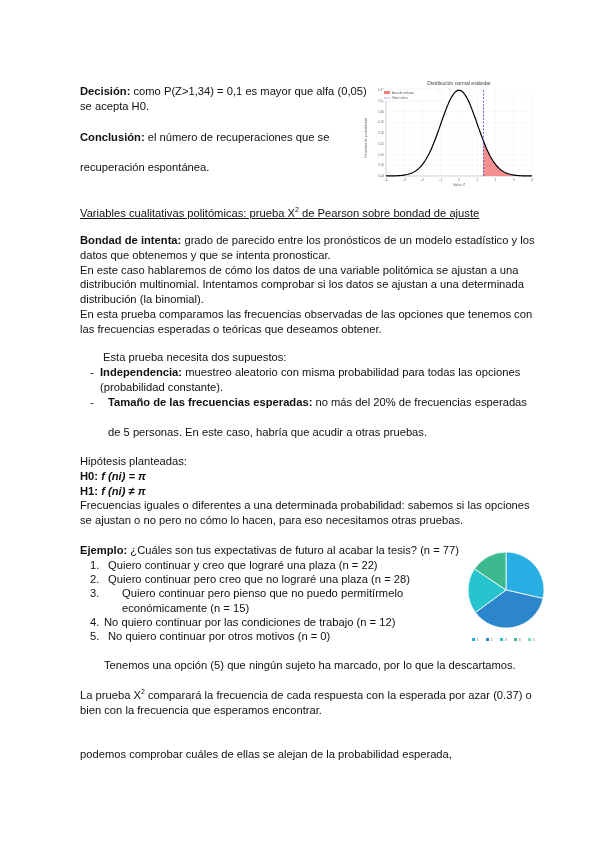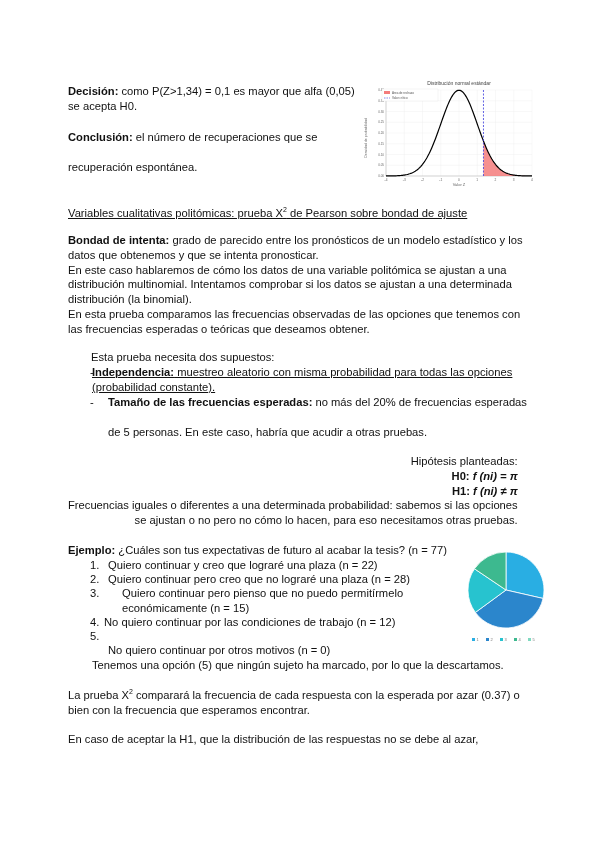--- a/index.html
+++ b/index.html
@@ -1,18 +1,18 @@
 <!DOCTYPE html>
 <html><head>
 <meta charset="utf-8">
 <style>
   html, body { margin: 0; padding: 0; background: #ffffff; }
   body { width: 600px; height: 848px; position: relative; overflow: hidden;
          font-family: "Liberation Sans", sans-serif; color: #111; font-size: 11.2px; }
-  .p { position: absolute; left: 68px; line-height: 14.8px; }
+  .p { position: absolute; left: 80px; line-height: 14.8px; }
   b { font-weight: bold; }
   .title { text-decoration: underline; }
   .li { position: absolute; line-height: 14.8px; }
   .num { position: absolute; left: 90px; }
   sup { font-size: 7px; vertical-align: top; line-height: 8px; }
   .chart-box { position: absolute; left: 364px; top: 78px; width: 174px; height: 110px; }
   .pie-box { position: absolute; left: 460px; top: 550px; width: 90px; height: 96px; }
   svg text { font-family: "Liberation Sans", sans-serif; }
 </style>
 </head>
@@ -99,32 +99,32 @@
   <span>datos que obtenemos y que se intenta pronosticar.</span><br>
   <span>En este caso hablaremos de cómo los datos de una variable politómica se ajustan a una</span><br>
   <span>distribución multinomial. Intentamos comprobar si los datos se ajustan a una determinada</span><br>
   <span>distribución (la binomial).</span><br>
   <span>En esta prueba comparamos las frecuencias observadas de las opciones que tenemos con</span><br>
   <span>las frecuencias esperadas o teóricas que deseamos obtener.</span>
 </div>
 
 <div class="p" style="top:350px;padding-left:23px;">Esta prueba necesita dos supuestos:</div>
 <div class="li" style="top:365px; left:90px;">-</div>
-<div class="li" style="top:365px; left:92px;text-decoration:underline;">
+<div class="li" style="top:365px; left:100px;">
   <b>Independencia:</b><span> muestreo aleatorio con misma probabilidad para todas las opciones</span><br>
   <span>(probabilidad constante).</span>
 </div>
 <div class="li" style="top:395px; left:90px;">-</div>
 <div class="li" style="top:395px; left:108px;">
   <b>Tamaño de las frecuencias esperadas:</b><span> no más del 20% de frecuencias esperadas</span><br>
   <br>
   <span>de 5 personas. En este caso, habría que acudir a otras pruebas.</span>
 </div>
 
-<div class="p" style="top:454px;text-align:right;">
+<div class="p" style="top:454px;">
   <span>Hipótesis planteadas:</span><br>
   <b>H0: </b><b><i>f (ni) = π</i></b><br>
   <b>H1: </b><b><i>f (ni) ≠ π</i></b><br>
   <span>Frecuencias iguales o diferentes a una determinada probabilidad: sabemos si las opciones</span><br>
   <span>se ajustan o no pero no cómo lo hacen, para eso necesitamos otras pruebas.</span>
 </div>
 
 <div class="p" style="top:543px;">
   <b>Ejemplo:</b><span> ¿Cuáles son tus expectativas de futuro al acabar la tesis? (n = 77)</span>
 </div>
@@ -133,21 +133,21 @@
 <div class="li num" style="top:572px;">2.</div>
 <div class="li" style="top:572px; left:108px;">Quiero continuar pero creo que no lograré una plaza (n = 28)</div>
 <div class="li num" style="top:586px;">3.</div>
 <div class="li" style="top:586px; left:122px;">
   <span>Quiero continuar pero pienso que no puedo permitírmelo</span><br>
   <span>económicamente (n = 15)</span>
 </div>
 <div class="li num" style="top:615px;">4.</div>
 <div class="li" style="top:615px; left:104px;">No quiero continuar por las condiciones de trabajo (n = 12)</div>
 <div class="li num" style="top:629px;">5.</div>
-<div class="li" style="top:643px; left:108px;">No quiero continuar por otros motivos (n = 0)</div>
+<div class="li" style="top:629px; left:108px;">No quiero continuar por otros motivos (n = 0)</div>
 
 <div class="pie-box">
   <svg id="piechart" width="90" height="96" viewBox="0 0 90 96">
     <g id="pie-slices">
         <path d="M46 40 L46.00 2.00 A38 38 0 0 1 83.05 48.46 Z" fill="#29aee3" stroke="#fff" stroke-width="0.8"></path>
         <path d="M46 40 L83.05 48.46 A38 38 0 0 1 15.35 62.46 Z" fill="#2b86cc" stroke="#fff" stroke-width="0.8"></path>
         <path d="M46 40 L15.35 62.46 A38 38 0 0 1 14.46 18.81 Z" fill="#27c3cf" stroke="#fff" stroke-width="0.8"></path>
         <path d="M46 40 L14.46 18.81 A38 38 0 0 1 46.00 2.00 Z" fill="#3db98f" stroke="#fff" stroke-width="0.8"></path>
       </g>
     <g id="pie-legend">
@@ -164,14 +164,15 @@
       </g>
   </svg>
 </div>
 
 <div class="p" style="top:658px;margin-left:24px;">Tenemos una opción (5) que ningún sujeto ha marcado, por lo que la descartamos.</div>
 <div class="p" style="top:688px;">
   <span>La prueba X</span><sup>2</sup><span> comparará la frecuencia de cada respuesta con la esperada por azar (0.37) o</span><br>
   <span>bien con la frecuencia que esperamos encontrar.</span>
 </div>
 <div class="p" style="top:732px;">
-  <span>En caso de aceptar la H1, que la distribución de las respuestas no se debe al azar,</span><br>
+  <br>
+  <span>podemos comprobar cuáles de ellas se alejan de la probabilidad esperada,</span>
 </div>
 
 </body></html>

